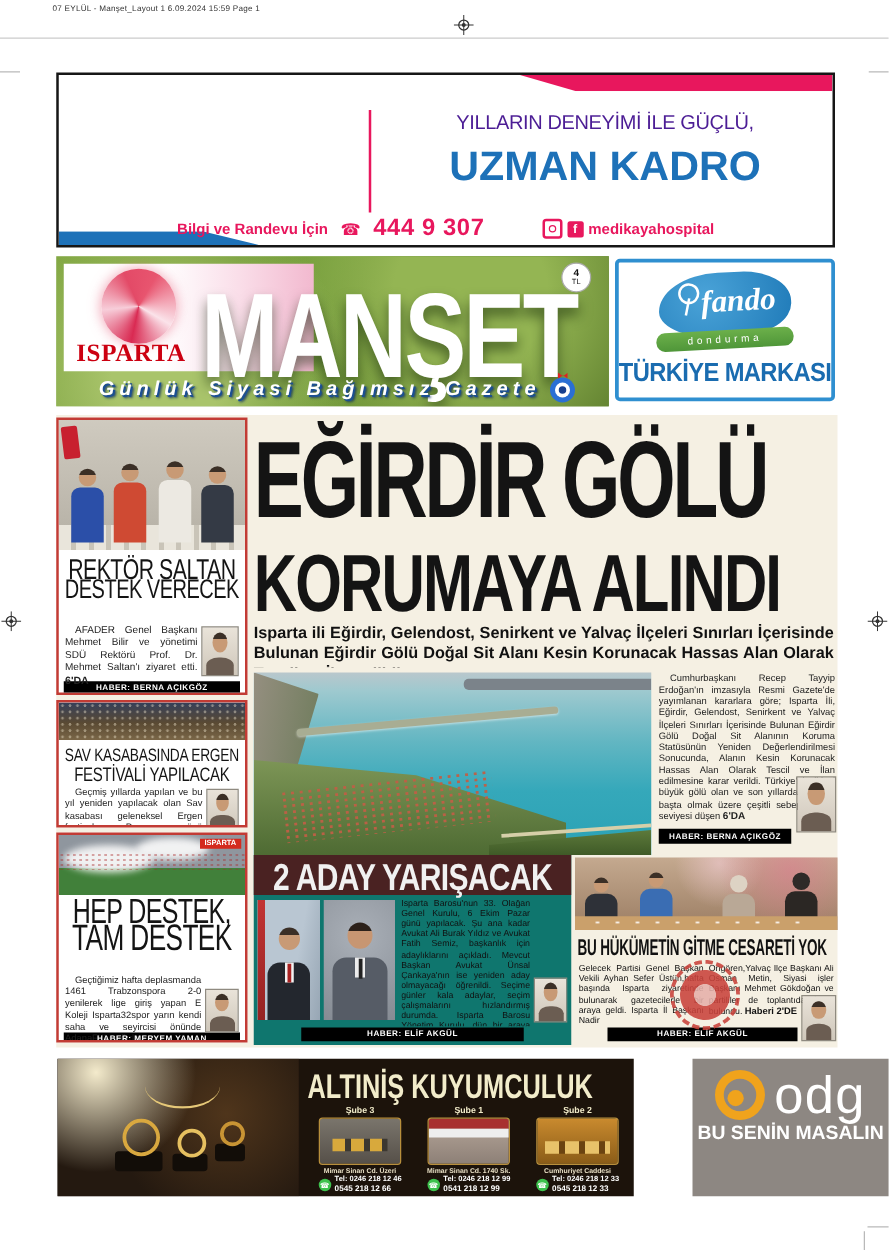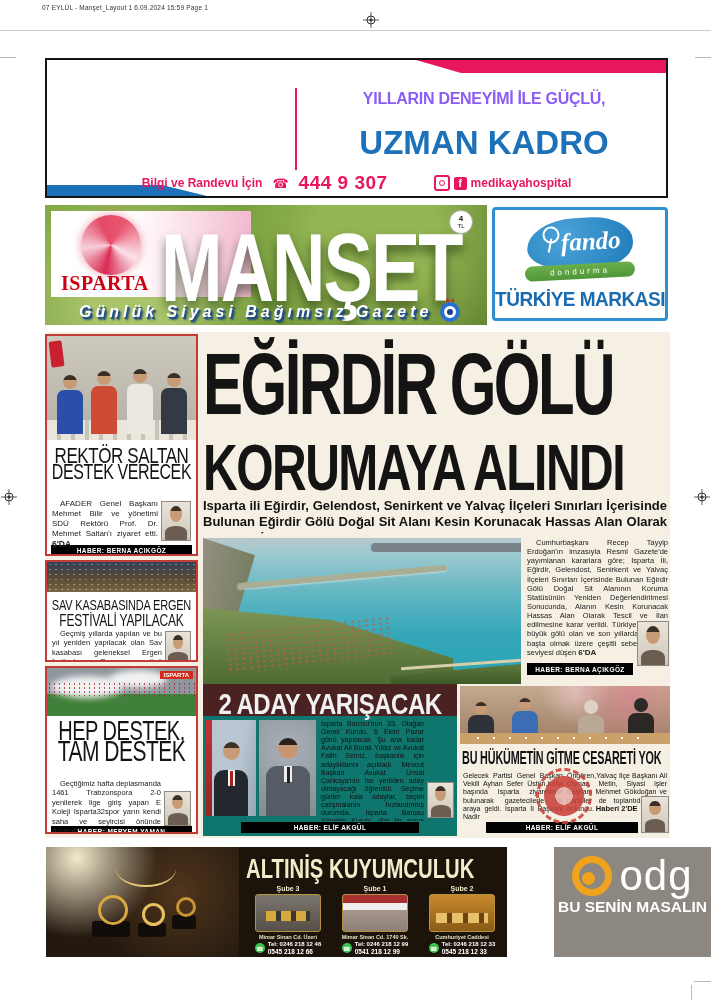--- a/index.html
+++ b/index.html
@@ -15,22 +15,22 @@
   .ad-medikaya{left:45px;top:58px;width:623px;height:140px;background:#fff;border:2px solid #161616;box-sizing:border-box;}
   .mk-wedge-pink{position:absolute;top:0;right:0;width:250px;height:13px;background:#e8175d;
      clip-path:polygon(0 0,100% 0,100% 100%,45px 100%);}
   .mk-wedge-blue{position:absolute;bottom:0;left:0;width:160px;height:11px;background:#1d71b8;
      clip-path:polygon(0 0,115px 0,100% 100%,0 100%);}
   .mk-logo{position:absolute;left:18px;top:30px;width:215px;text-align:center;}
   .mk-brand{font-size:37px;font-weight:bold;color:#1d71b8;letter-spacing:1px;}
   .mk-sub{font-size:12px;font-weight:bold;color:#e8175d;letter-spacing:9px;margin-top:2px;}
   .mk-div{position:absolute;left:248px;top:28px;width:2px;height:82px;background:#e8175d;}
   .mk-right{position:absolute;left:262px;top:30px;width:350px;text-align:center;}
-  .mk-slogan1{font-size:16px;font-weight:bold;color:#8b5cf6;letter-spacing:-0.3px;}
-  .mk-slogan2{font-size:33px;font-weight:bold;color:#1d71b8;letter-spacing:0;margin-top:16px;}
+  .mk-slogan1{font-size:16px;font-weight:normal;color:#4c1d95;letter-spacing:-0.3px;}
+  .mk-slogan2{font-size:33px;font-weight:bold;color:#1d71b8;letter-spacing:0;margin-top:6px;}
   .mk-bottom{position:absolute;left:0;top:112px;width:100%;display:flex;justify-content:center;gap:10px;align-items:center;}
   .mk-contact{font-size:12px;font-weight:bold;color:#e8175d;}
   .mk-phone-icon{color:#e8175d;font-size:13px;}
   .mk-phone{font-size:19px;font-weight:bold;color:#e8175d;letter-spacing:.5px;}
   .mk-social{display:flex;align-items:center;gap:4px;margin-left:36px;}
   .ig{width:12px;height:12px;border:2px solid #e8175d;border-radius:3px;position:relative;}
   .ig::before{content:"";position:absolute;left:3px;top:3px;width:6px;height:6px;border:1.4px solid #e8175d;border-radius:50%;box-sizing:border-box;}
   .fb{width:13px;height:13px;background:#e8175d;border-radius:2px;color:#fff;font-size:10px;font-weight:bold;
       display:flex;align-items:center;justify-content:center;}
   .mk-handle{font-size:12px;font-weight:bold;color:#e8175d;}

